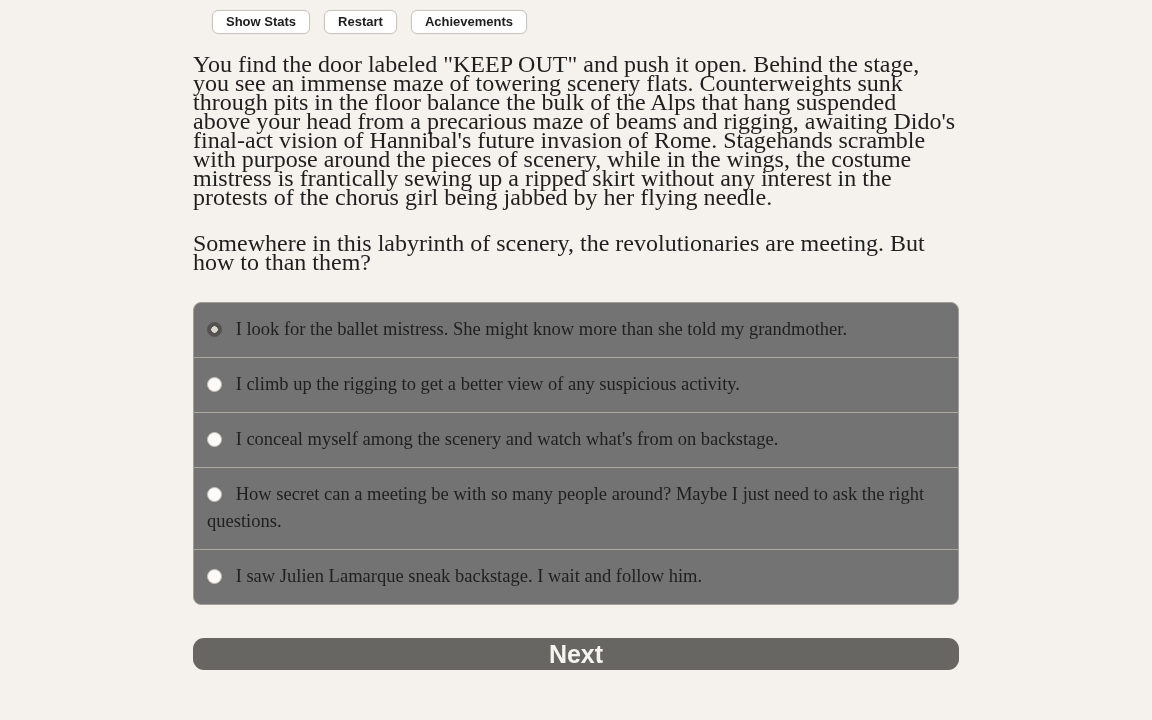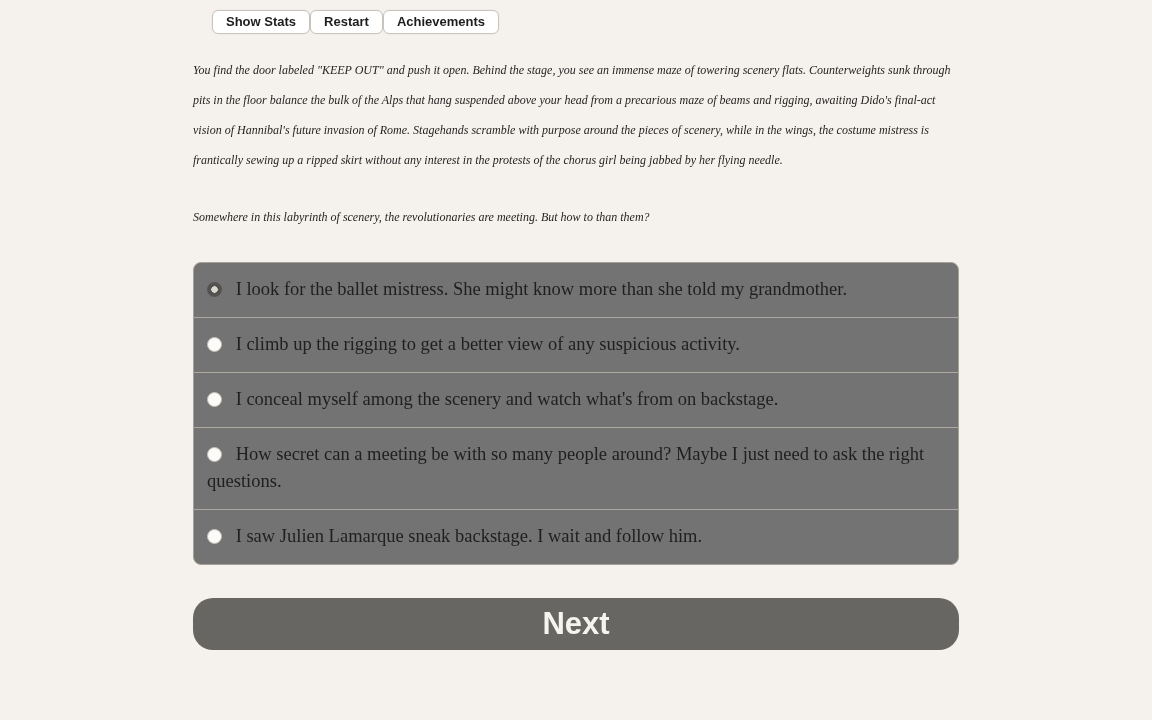--- a/index.html
+++ b/index.html
@@ -10,40 +10,40 @@
     color: #1f1f1f;
     overflow: hidden;
   }
   .content {
     width: 766px;
     margin: 0 auto;
     padding-top: 10px;
   }
   .toolbar {
     display: flex;
+    gap: 14px;
     margin: 0 0 21px 2px;
     padding-left: 17px;
   }
   .toolbar button {
     font-family: "Liberation Sans", sans-serif;
     font-size: 13px;
     font-weight: 600;
     color: #1d1d1f;
     background: #ffffff;
     border: 1px solid #c9c4be;
     border-radius: 6px;
     padding: 3px 13px 4px 13px;
     cursor: pointer;
     box-shadow: 0 0 0 0.5px rgba(0,0,0,0.04);
   }
   .story p {
-    font-size: 12px;
-    line-height: 30px;
+    font-size: 24px;
+    line-height: 19px;
     margin-bottom: 27px;
-    font-style: italic;
   }
   .choices {
     border: 1px solid #a49f97;
     border-radius: 8px;
     background: #737373;
     overflow: hidden;
     margin-top: 30px;
   }
   .choice {
     display: block;
@@ -67,27 +67,27 @@
     cursor: pointer;
   }
   .choice input[type="radio"]:checked {
     border: 1px solid #54524e;
     background: radial-gradient(circle, #dad7d1 0 3px, #54524e 3.5px);
   }
   .next {
     display: block;
     width: 100%;
     margin-top: 33px;
-    height: 52px;
+    height: 32px;
     background: #686662;
     border: none;
-    border-radius: 20px;
+    border-radius: 11px;
     color: #f6f4ef;
     font-family: "Liberation Sans", sans-serif;
-    font-size: 31px;
+    font-size: 25px;
     font-weight: 700;
     cursor: pointer;
   }
 </style>
 </head>
 <body>
 
 <div class="content">
 
   <div class="toolbar">

